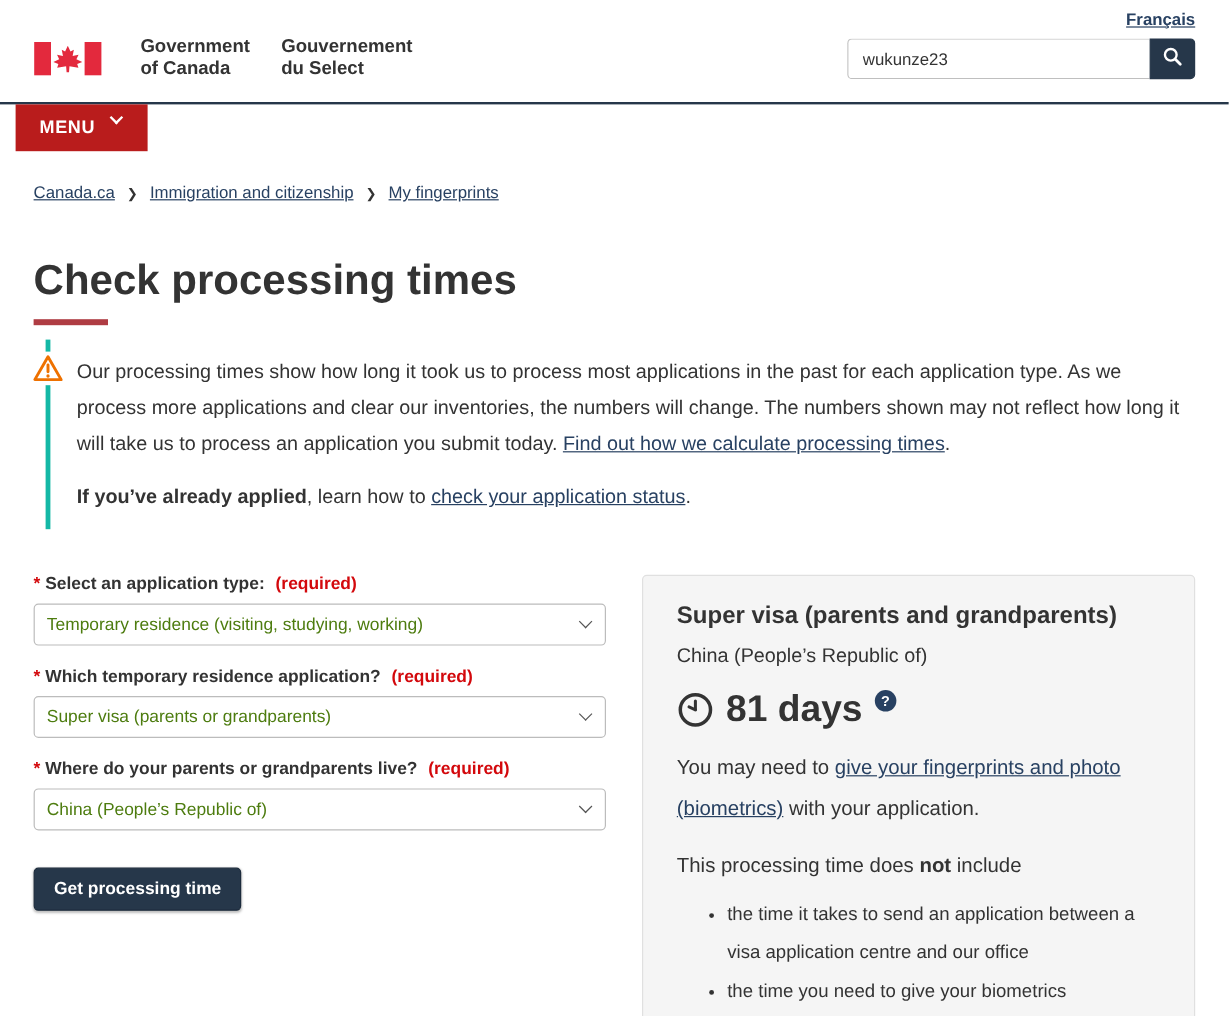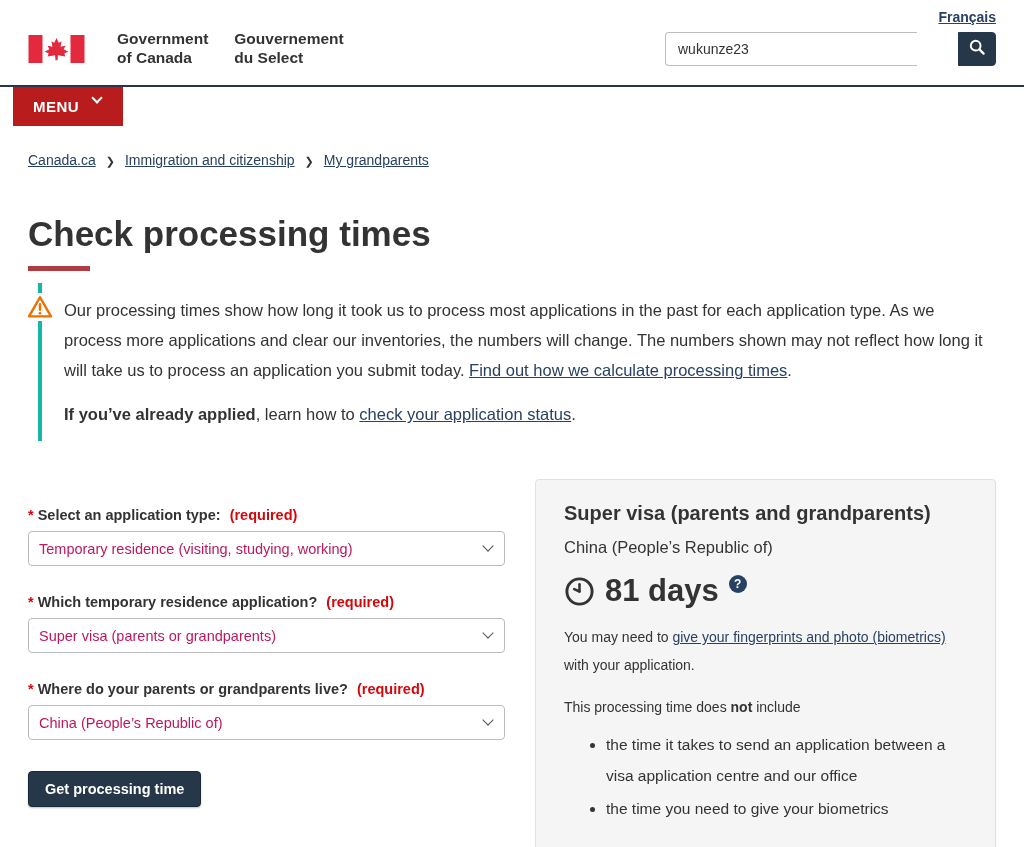--- a/index.html
+++ b/index.html
@@ -12,21 +12,21 @@
   a { color: #284162; }
 
   
   .site-header { padding: 8px 28px 0 28px; }
   .lang-row { text-align: right; }
   .lang-link { font-size: 14px; text-decoration: underline; cursor: pointer; font-weight: bold; }
   .brand-row { display: flex; justify-content: space-between; align-items: center; margin-top: 4px; }
   .brand { display: flex; align-items: center; gap: 32px; }
   .flag-svg { width: 57px; height: 28px; display: block; }
   .wordmark { display: flex; gap: 26px; font-size: 15.5px; font-weight: 700; line-height: 1.2; color: #333; }
-  .search-area { display: flex; align-items: stretch; gap: 41px; }
+  .search-area { display: flex; align-items: stretch; }
   .search-input {
     width: 252px; height: 34px; border: 1px solid #bfbfbf; border-right: none;
     border-radius: 4px 0 0 4px; padding: 0 12px; font-size: 14px; color: #333;
     font-family: "Liberation Sans", sans-serif; outline: none;
   }
   .search-btn {
     width: 38px; height: 34px; background: #26374A; border: 1px solid #26374A;
     border-radius: 0 4px 4px 0; display: flex; align-items: center; justify-content: center;
     cursor: pointer;
   }
@@ -60,28 +60,28 @@
     position: absolute; left: -16px; top: 10px; width: 28px; height: 28px;
     background: #fff; display: flex; align-items: center; justify-content: center;
   }
   .notice p { font-size: 16.5px; line-height: 1.82; color: #333; }
   .notice p + p { margin-top: 14px; }
   .notice a { text-decoration: underline; cursor: pointer; }
 
   
   .main-cols { display: flex; gap: 30px; margin: 38px 28px 0 28px; align-items: flex-start; }
   .form-col { width: 477px; flex: 0 0 477px; }
-  .form-group { margin-bottom: 18px; margin-top: 28px; }
+  .form-group { margin-bottom: 18px; }
   .form-label { font-size: 14.5px; font-weight: 700; color: #333; margin-bottom: 8px; }
   .req-star, .req-text { color: #D3080C; font-weight: 700; }
   .req-text { margin-left: 5px; }
   .select-wrap { position: relative; }
   select.gc-select {
     width: 100%; height: 35px; appearance: none; -webkit-appearance: none;
-    border: 1px solid #bcbcbc; border-radius: 4px; background: #fff; color: #be185d;
+    border: 1px solid #bcbcbc; border-radius: 4px; background: #fff; color: #4d7c0f;
     font-family: "Liberation Sans", sans-serif; font-size: 14.5px; padding: 0 30px 0 10px;
     cursor: pointer;
   }
   .select-chev {
     position: absolute; right: 13px; top: 11px; width: 8px; height: 8px;
     border-right: 1.6px solid #555; border-bottom: 1.6px solid #555;
     transform: rotate(45deg); pointer-events: none;
   }
   .submit-btn {
     margin-top: 13px; background: #26374A; color: #fff; border: 1px solid #1c2b3c;
@@ -98,21 +98,21 @@
   .result-title { font-size: 20px; font-weight: 700; color: #333; }
   .result-country { font-size: 16.5px; margin-top: 13px; color: #333; }
   .time-row { display: flex; align-items: center; gap: 10px; margin-top: 16px; }
   .clock-svg { width: 31px; height: 31px; display: block; }
   .time-value { font-size: 31px; font-weight: 700; color: #333; }
   .help-badge {
     width: 18px; height: 18px; border-radius: 50%; background: #284162; color: #fff;
     font-size: 12px; font-weight: 700; display: inline-flex; align-items: center;
     justify-content: center; align-self: flex-start; margin-top: 2px; cursor: pointer;
   }
-  .result-panel p.body-text { font-size: 14px; line-height: 2.0; margin-top: 14px; color: #333; }
+  .result-panel p.body-text { font-size: 17px; line-height: 2.0; margin-top: 14px; color: #333; }
   .result-panel a { text-decoration: underline; cursor: pointer; }
   .result-panel ul { margin-top: 8px; padding-left: 42px; }
   .result-panel li { font-size: 15.5px; line-height: 2.0; color: #333; margin-top: 2px; }
 </style>
 </head>
 <body>
 
 <header class="site-header">
   <div class="lang-row">
     <a class="lang-link">Français</a>
@@ -156,21 +156,21 @@
     <span>MENU</span>
     <span class="chev"></span>
   </button>
 </nav>
 
 <nav class="breadcrumb">
   <a>Canada.ca</a>
   <span class="crumb-sep">❯</span>
   <a>Immigration and citizenship</a>
   <span class="crumb-sep">❯</span>
-  <a>My grandparents</a>
+  <a>My fingerprints</a>
 </nav>
 
 <h1 class="page-title">Check processing times</h1>
 <div class="title-rule"></div>
 
 <section class="notice">
   <span class="notice-icon">
     <svg width="26" height="26" viewBox="0 0 32 32" aria-hidden="true">
       <path d="M16 4 L29.5 27.5 L2.5 27.5 Z" fill="#fff" stroke="#EE7100" stroke-width="3" stroke-linejoin="round"></path>
       <line x1="16" y1="12.5" x2="16" y2="19.5" stroke="#EE7100" stroke-width="3" stroke-linecap="round"></line>

